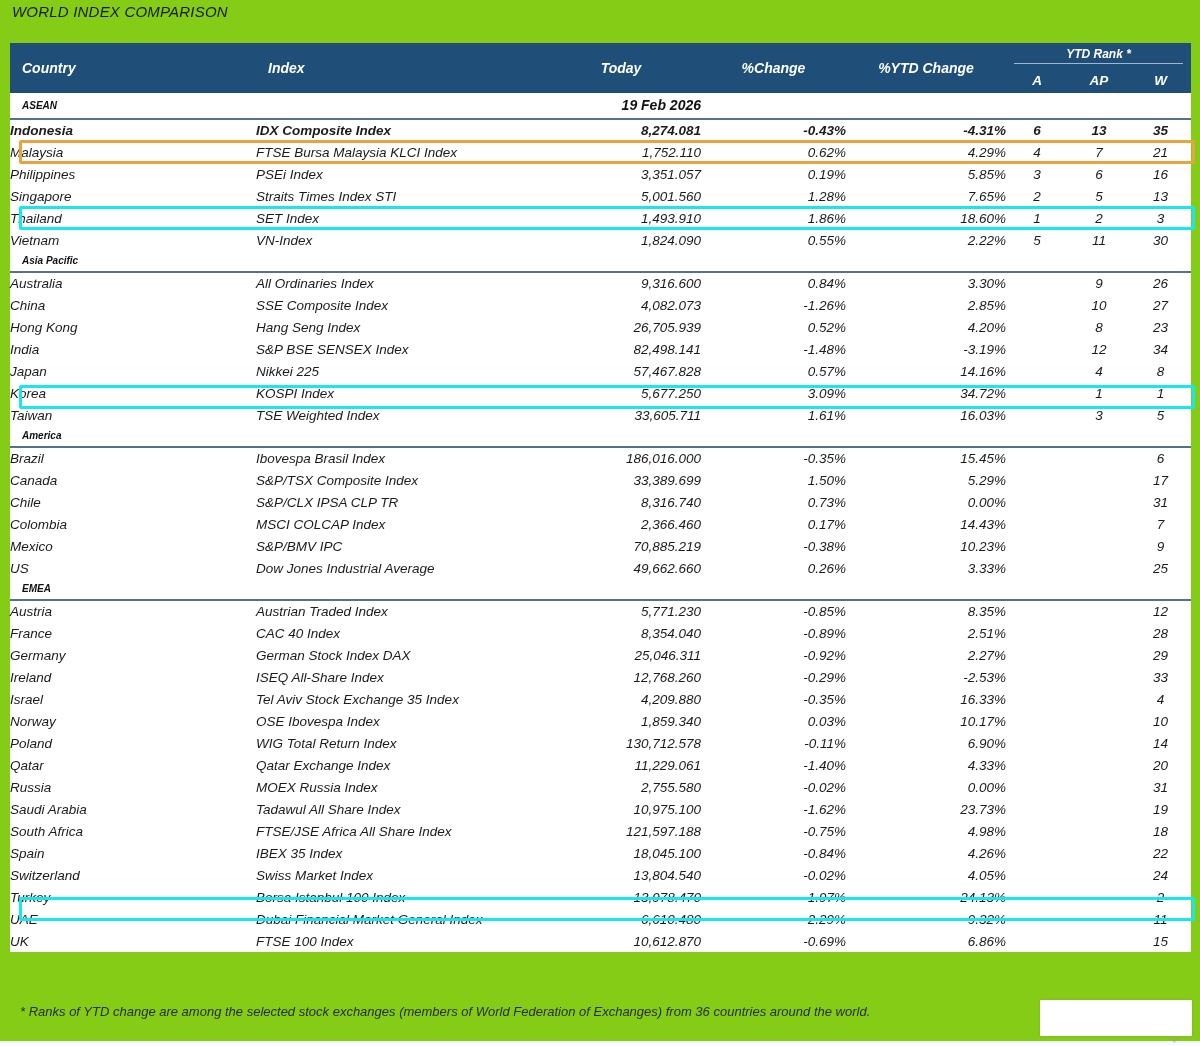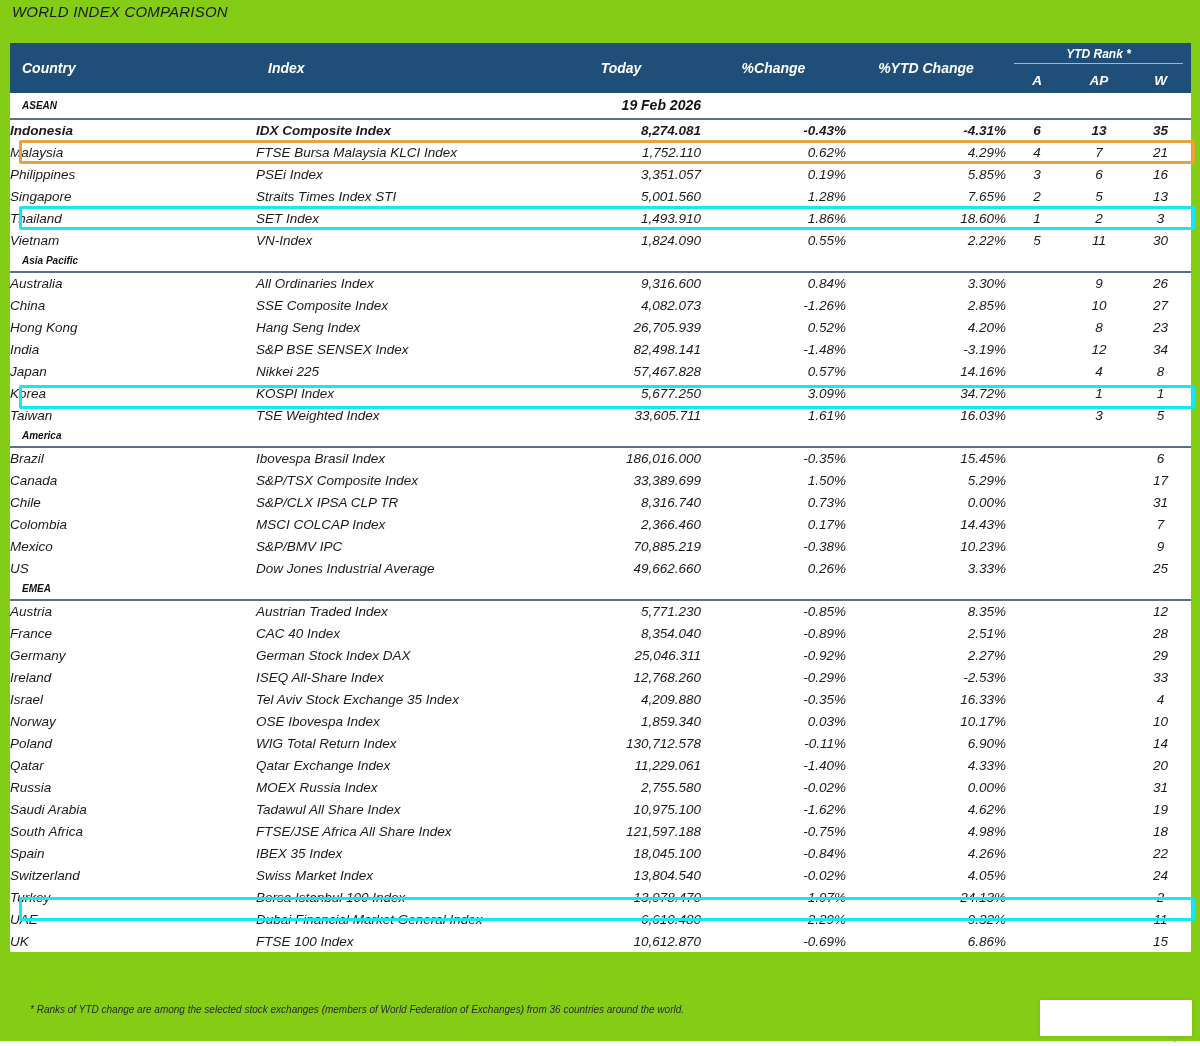--- a/index.html
+++ b/index.html
@@ -116,22 +116,22 @@
     border-radius: 2px;
     pointer-events: none;
     z-index: 5;
   }
   .hl.orange { border: 3px solid #e8a33d; }
   .hl.cyan   { border: 3px solid #16e7f0; }
 
   
   .footnotes {
     position: absolute;
-    left: 30px; top: 1005px;
-    font-size: 10px;
+    left: 20px; top: 1005px;
+    font-size: 13px;
     color: #2b2b2b;
     line-height: 1.0;
   }
   .footnotes .fn1 { margin-bottom: 10px; white-space: nowrap; }
   .footnotes .fn2 { white-space: nowrap; }
   .source {
     position: absolute;
     right: 228px; top: 1016px;
     font-size: 13px;
     font-weight: bold;
@@ -495,21 +495,21 @@
             <td class="pct">0.00%</td>
             <td class="rank"></td>
             <td class="rank"></td>
             <td class="rank">31</td>
           </tr>
           <tr class="data">
             <td class="country">Saudi Arabia</td>
             <td class="index">Tadawul All Share Index</td>
             <td class="num">10,975.100</td>
             <td class="pct">-1.62%</td>
-            <td class="pct">4.62%</td>
+            <td class="pct">23.73%</td>
             <td class="rank"></td>
             <td class="rank"></td>
             <td class="rank">19</td>
           </tr>
           <tr class="data">
             <td class="country">South Africa</td>
             <td class="index">FTSE/JSE Africa All Share Index</td>
             <td class="num">121,597.188</td>
             <td class="pct">-0.75%</td>
             <td class="pct">4.98%</td>

